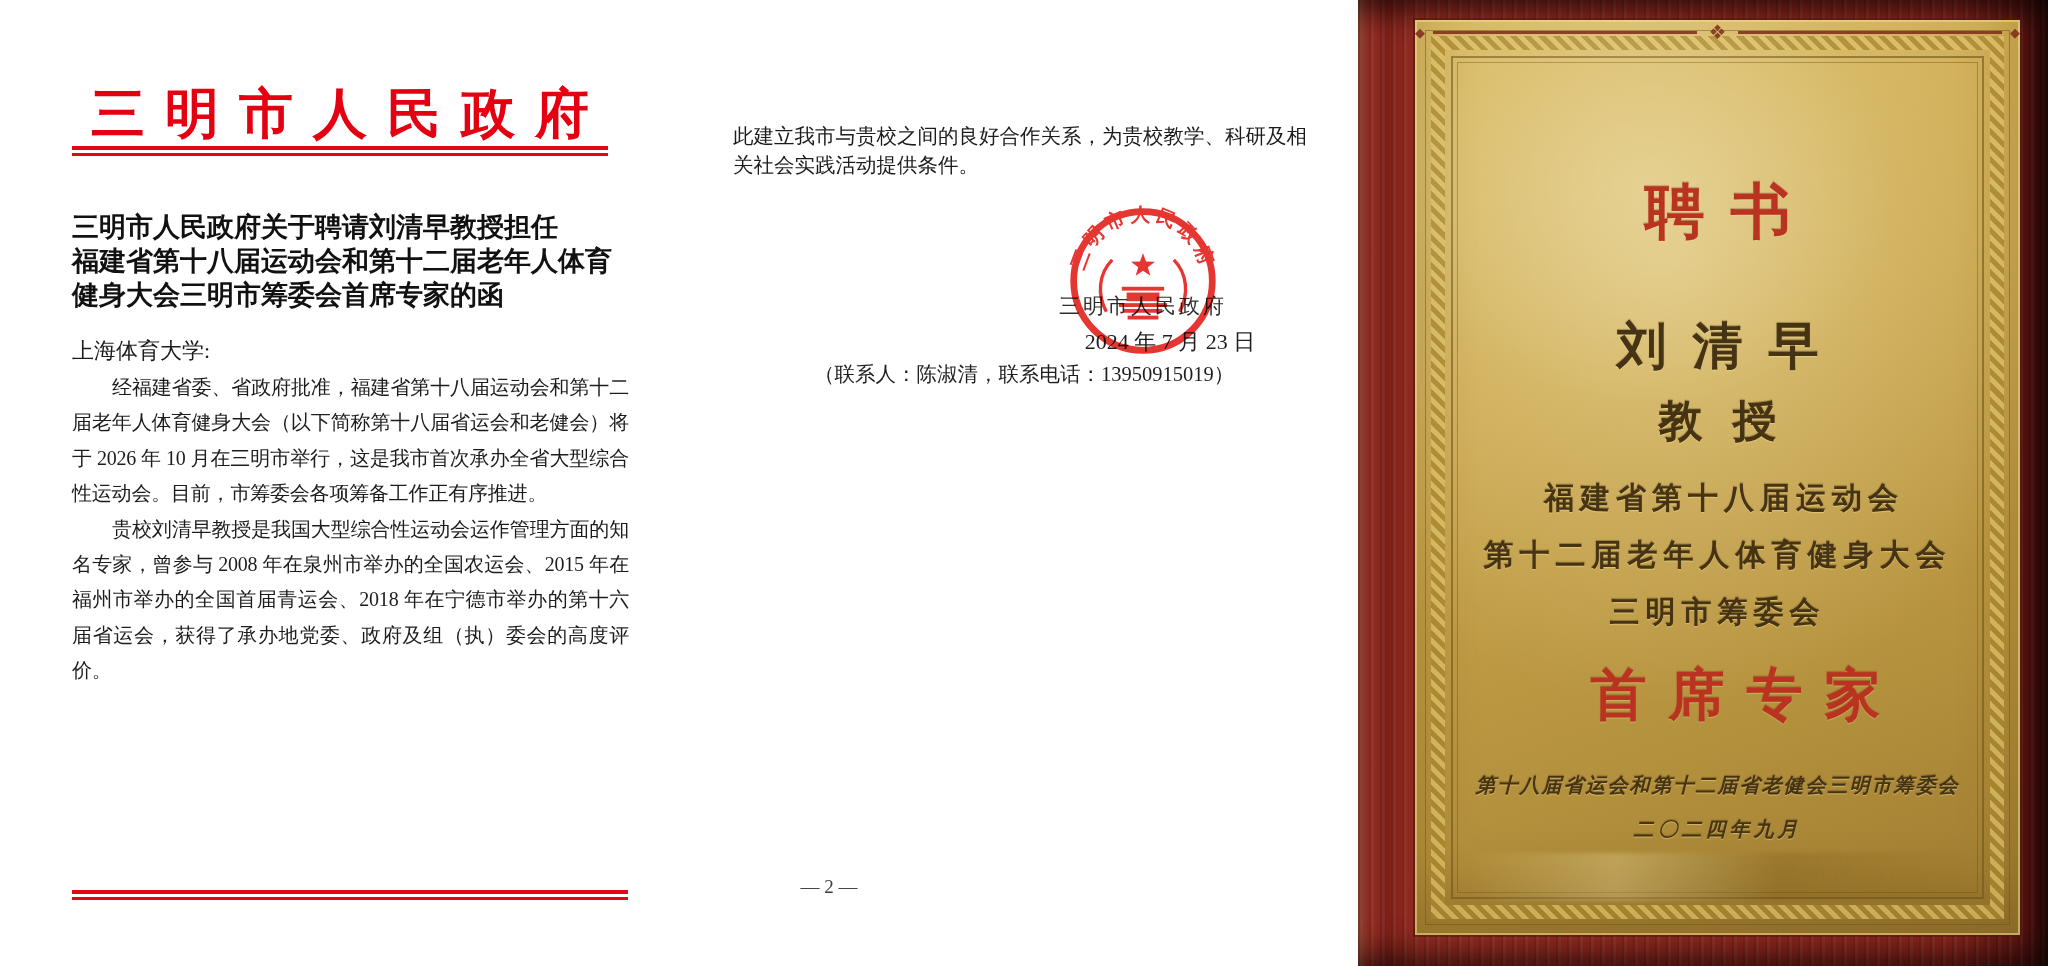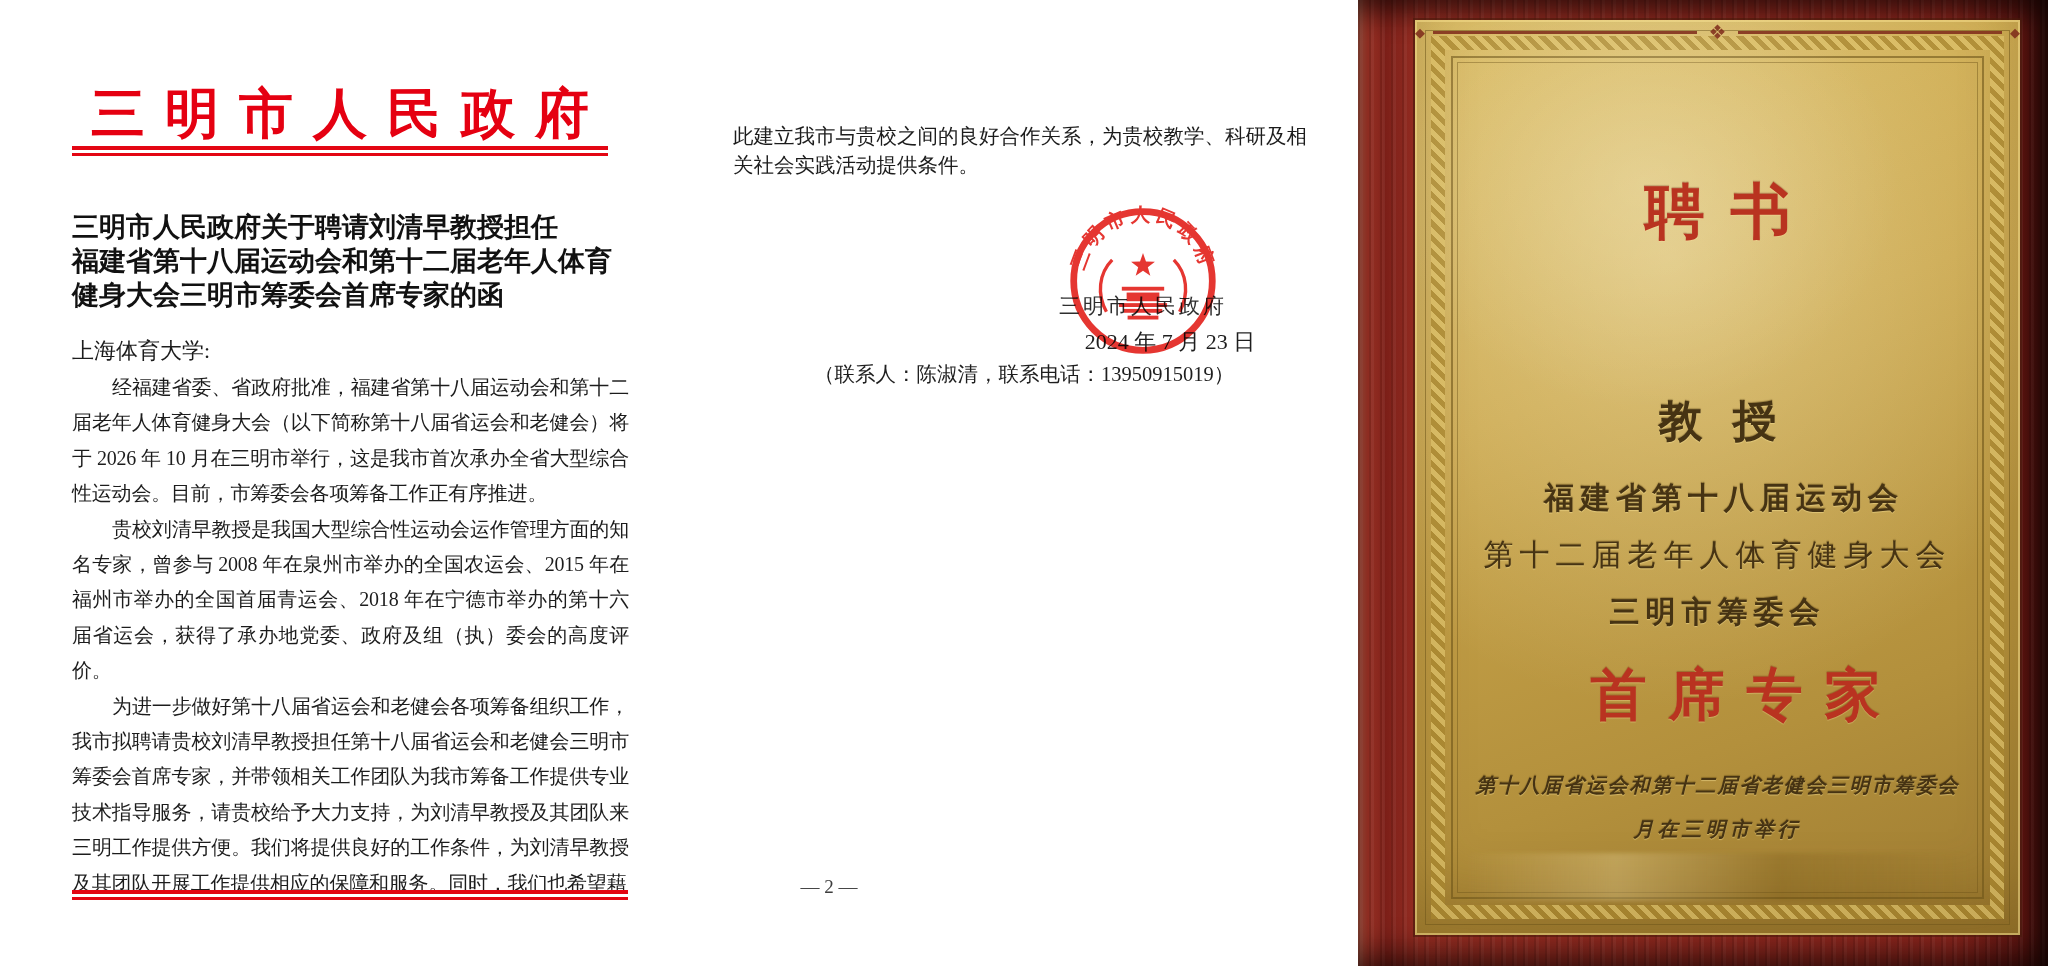--- a/index.html
+++ b/index.html
@@ -75,21 +75,21 @@
   .pq-dark{color:#463313;text-shadow:0 1px 1px rgba(255,235,160,.45), 0 -1px 1px rgba(60,40,0,.35);}
   .pq-red{color:#b93320;text-shadow:0 1px 1px rgba(255,225,160,.35), 0 -1px 1px rgba(90,10,0,.3);}
   .pq-title{top:152px;font-size:60px;font-weight:bold;letter-spacing:26px;text-indent:26px;}
   .pq-divider{top:244px;left:92px;right:92px;display:flex;align-items:center;justify-content:center;color:#7e2a1a;opacity:.85;}
   .pq-divider .dline{flex:1;height:3px;background:#7e2a1a;margin:0 8px;}
   .pq-divider .dia{font-size:13px;font-family:"DejaVu Sans",sans-serif;}
   .pq-divider .orn{font-size:20px;font-family:"DejaVu Sans",sans-serif;margin:0 4px;}
   .pq-name{top:293px;font-size:50px;font-weight:bold;letter-spacing:26px;text-indent:26px;}
   .pq-prof{top:372px;font-size:44px;font-weight:bold;letter-spacing:30px;text-indent:30px;}
   .pq-l1{top:458px;font-size:30px;font-weight:bold;letter-spacing:6px;padding-left:13px;}
-  .pq-l2{top:515px;font-size:30px;font-weight:normal;letter-spacing:6px;}
+  .pq-l2{top:515px;font-size:30px;font-weight:bold;letter-spacing:6px;}
   .pq-l3{top:572px;font-size:30px;font-weight:bold;letter-spacing:6px;}
   .pq-role{top:638px;font-size:56px;font-weight:bold;letter-spacing:22px;text-indent:22px;padding-left:36px;}
   .pq-f1{top:752px;font-size:20px;font-weight:bold;font-style:italic;letter-spacing:2px;}
   .pq-f2{top:796px;font-size:20px;font-weight:bold;font-style:italic;letter-spacing:4px;}
 </style>
 </head>
 <body>
 
 <div class="screen">
 
@@ -106,21 +106,20 @@
       <div>三明市人民政府关于聘请刘清早教授担任</div>
       <div>福建省第十八届运动会和第十二届老年人体育</div>
       <div>健身大会三明市筹委会首席专家的函</div>
     </div>
 
     <div class="salutation">上海体育大学:</div>
 
     <div class="body-block">
       <p>经福建省委、省政府批准，福建省第十八届运动会和第十二届老年人体育健身大会（以下简称第十八届省运会和老健会）将于 2026 年 10 月在三明市举行，这是我市首次承办全省大型综合性运动会。目前，市筹委会各项筹备工作正有序推进。</p>
       <p>贵校刘清早教授是我国大型综合性运动会运作管理方面的知名专家，曾参与 2008 年在泉州市举办的全国农运会、2015 年在福州市举办的全国首届青运会、2018 年在宁德市举办的第十六届省运会，获得了承办地党委、政府及组（执）委会的高度评价。</p>
-      <p>为进一步做好第十八届省运会和老健会各项筹备组织工作，我市拟聘请贵校刘清早教授担任第十八届省运会和老健会三明市筹委会首席专家，并带领相关工作团队为我市筹备工作提供专业技术指导服务，请贵校给予大力支持，为刘清早教授及其团队来三明工作提供方便。我们将提供良好的工作条件，为刘清早教授及其团队开展工作提供相应的保障和服务。同时，我们也希望藉</p>
     </div>
 
     <div class="red-rule rule-bottom">
       <div class="bar1"></div>
       <div class="gap"></div>
       <div class="bar2"></div>
     </div>
   </section>
 
   <section>
@@ -167,25 +166,26 @@
       <div class="pq pq-title pq-red">聘书</div>
 
       <div class="pq-divider">
         <span class="dia">◆</span>
         <span class="dline"></span>
         <span class="orn">❖</span>
         <span class="dline"></span>
         <span class="dia">◆</span>
       </div>
 
+      <div class="pq pq-name pq-dark">刘清早</div>
       <div class="pq pq-prof pq-dark">教授</div>
       <div class="pq pq-l1 pq-dark">福建省第十八届运动会</div>
       <div class="pq pq-l2 pq-dark">第十二届老年人体育健身大会</div>
       <div class="pq pq-l3 pq-dark">三明市筹委会</div>
       <div class="pq pq-role pq-red">首席专家</div>
       <div class="pq pq-f1 pq-dark">第十八届省运会和第十二届省老健会三明市筹委会</div>
-      <div class="pq pq-f2 pq-dark">月在三明市举行</div>
+      <div class="pq pq-f2 pq-dark">二〇二四年九月</div>
 
       <div class="plate-reflection"></div>
     </div>
   </section>
 
 </div>
 
 </body></html>

